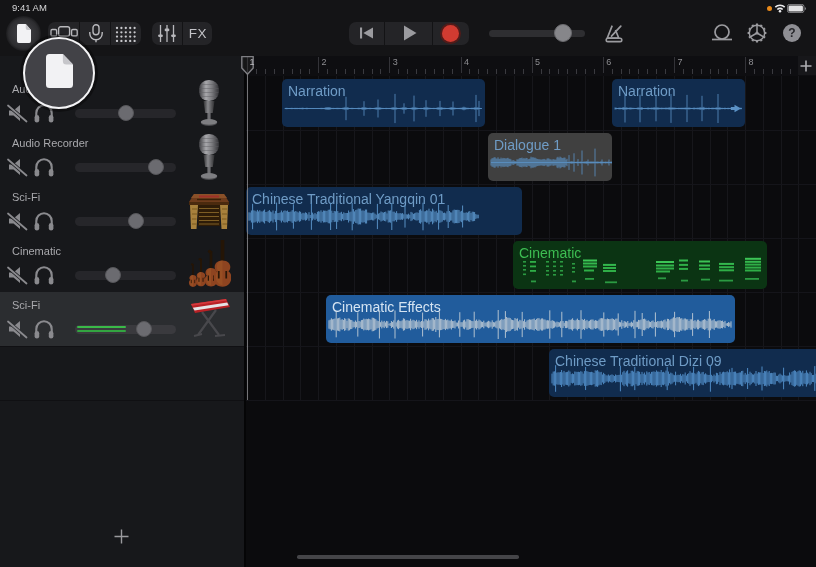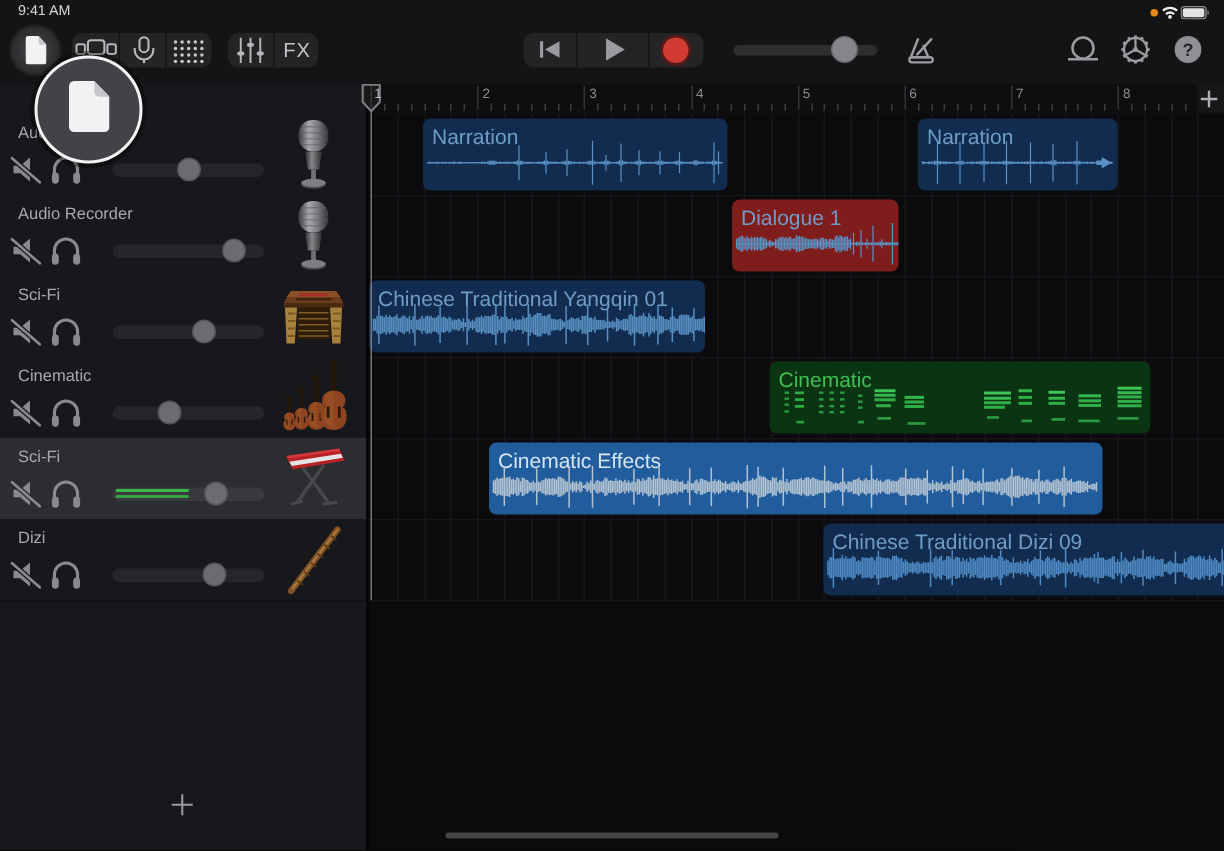--- a/index.html
+++ b/index.html
@@ -292,40 +292,20 @@
       <div style="position:absolute;left:136px;top:29px;width:16px;height:16px;border-radius:50%;background:#6b6b70;border:1px solid #56565a;box-sizing:border-box"></div>
       <div style="position:absolute;left:187px;top:2px;width:44px;height:50px"><svg width="44" height="50" viewBox="0 0 44 50">
           <path d="M15 18 L32 41 M29 16 L11 41" stroke="#48484c" stroke-width="2.2"></path>
           <path d="M7 42 L15 40 M28 42 L38 41" stroke="#48484c" stroke-width="1.9"></path>
           <polygon points="4,10 39,5 43,13 8,19" fill="#b82125"></polygon>
           <polygon points="5.8,13.8 40.2,8.5 41.6,11.2 7.6,16.6" fill="#e4e4e6"></polygon>
           <polygon points="4,10 39,5 39.8,6.6 4.9,11.7" fill="#d4383c"></polygon>
         </svg></div>
     </div>
     <div style="position:absolute;left:0;top:346px;width:245px;height:1px;background:#101013"></div>
-    <div style="position:absolute;left:0;top:346px;width:245px;height:54px;background:#17181b">
-      <div style="position:absolute;left:12px;top:7px;font-size:11px;color:#a9a9ad">Dizi</div>
-      <div style="position:absolute;left:5px;top:25px;width:24px;height:24px"><svg width="24" height="24" viewBox="0 0 24 24">
-          <path d="M4 9.5 h4.5 l6.5 -5.5 v16 l-6.5 -5.5 h-4.5 z" fill="#8a8a8e"></path>
-          <path d="M3 4.5 L21.5 20.5" stroke="#17181b" stroke-width="3.4"></path>
-          <path d="M3 4.5 L21.5 20.5" stroke="#8a8a8e" stroke-width="1.8" stroke-linecap="round"></path>
-        </svg></div>
-      <div style="position:absolute;left:33px;top:26px;width:22px;height:22px"><svg width="22" height="22" viewBox="0 0 22 22">
-          <path d="M3.3 16 v-5 a7.7 7.7 0 0 1 15.4 0 V16" fill="none" stroke="#8a8a8e" stroke-width="2.1"></path>
-          <rect x="1.6" y="13" width="4.6" height="7.5" rx="2.3" fill="#8a8a8e"></rect>
-          <rect x="15.8" y="13" width="4.6" height="7.5" rx="2.3" fill="#8a8a8e"></rect>
-        </svg></div>
-      <div style="position:absolute;left:75px;top:32.5px;width:101px;height:9px;border-radius:4.5px;background:#26262a"></div>
-      <div style="position:absolute;left:135px;top:29px;width:16px;height:16px;border-radius:50%;background:#6b6b70;border:1px solid #56565a;box-sizing:border-box"></div>
-      <div style="position:absolute;left:187px;top:2px;width:44px;height:50px"><svg width="44" height="50" viewBox="0 0 44 50">
-          <path d="M7 46 L38 5" stroke="#7c5126" stroke-width="4.2" stroke-linecap="round"></path>
-          <path d="M8.2 44.2 L38 5" stroke="#aa7438" stroke-width="1.5" stroke-linecap="round"></path>
-          <path d="M11.2 39.2 l3.6 2.7 M15.7 33.2 l3.6 2.7 M20.2 27.2 l3.6 2.7 M24.7 21.2 l3.6 2.7 M29.2 15.2 l3.6 2.7 M33.7 9.2 l3.6 2.7" stroke="#5e3a16" stroke-width="1.2"></path>
-        </svg></div>
-    </div>
     <div style="position:absolute;left:0;top:400px;width:245px;height:1px;background:#101013"></div>
   <svg width="15" height="15" viewBox="0 0 15 15" style="position:absolute;left:113.5px;top:528.5px">
       <path d="M7.5 0.5 V14.5 M0.5 7.5 H14.5" stroke="#9a9a9e" stroke-width="1.4"></path>
     </svg>
 
   <div style="position:absolute;left:244px;top:56px;width:2px;height:511px;background:#050506"></div>
 
   <div class="rg" style="left:282px;top:79px;width:203px;height:48px;background:#112c4e;">
       <div class="rl" style="color:#6f9cc6">Narration</div>
       <svg width="203" height="48" style="position:absolute;left:0;top:0">
@@ -334,28 +314,28 @@
       </svg>
     </div>
     <div class="rg" style="left:612px;top:79px;width:133px;height:48px;background:#112c4e;">
       <div class="rl" style="color:#6f9cc6">Narration</div>
       <svg width="133" height="48" style="position:absolute;left:0;top:0">
         <path d="M3.0 28.5V30.5M4.0 28.5V30.5M5.0 29.1V29.9M6.0 29.0V30.0M7.0 28.6V30.4M8.0 28.7V30.3M9.0 28.7V30.3M10.0 28.9V30.1M11.0 28.0V31.0M12.0 28.1V30.9M13.0 15.5V43.5M14.0 28.3V30.7M15.0 28.4V30.6M16.0 28.9V30.1M17.0 28.7V30.3M18.0 28.5V30.5M19.0 28.5V30.5M20.0 28.8V30.2M21.0 28.8V30.2M22.0 28.9V30.1M23.0 29.1V29.9M24.0 29.1V29.9M25.0 28.8V30.2M26.0 28.4V30.6M27.0 28.5V30.5M28.0 15.7V43.3M29.0 28.3V30.7M30.0 28.0V31.0M31.0 29.0V30.0M32.0 29.1V29.9M33.0 28.9V30.1M34.0 29.0V30.0M35.0 28.8V30.2M36.0 28.5V30.5M37.0 28.7V30.3M38.0 29.0V30.0M39.0 28.6V30.4M40.0 28.6V30.4M41.0 28.7V30.3M42.0 28.2V30.8M43.0 28.3V30.7M44.0 16.7V42.3M45.0 28.2V30.8M46.0 28.5V30.5M47.0 28.5V30.5M48.0 29.0V30.0M49.0 28.6V30.4M50.0 28.7V30.3M51.0 28.8V30.2M52.0 28.8V30.2M53.0 28.8V30.2M54.0 28.5V30.5M55.0 28.8V30.2M56.0 28.6V30.4M57.0 28.4V30.6M58.0 28.2V30.8M59.0 15.1V43.9M60.0 28.3V30.7M61.0 28.6V30.4M62.0 28.5V30.5M63.0 28.7V30.3M64.0 28.8V30.2M65.0 29.0V30.0M66.0 28.9V30.1M67.0 28.7V30.3M68.0 29.0V30.0M69.0 28.6V30.4M70.0 28.9V30.1M71.0 28.6V30.4M72.0 28.9V30.1M73.0 28.5V30.5M74.0 28.6V30.4M75.0 15.9V43.1M76.0 28.6V30.4M77.0 28.5V30.5M78.0 28.7V30.3M79.0 28.9V30.1M80.0 29.0V30.0M81.0 28.8V30.2M82.0 28.5V30.5M83.0 28.7V30.3M84.0 29.1V29.9M85.0 28.6V30.4M86.0 28.7V30.3M87.0 28.6V30.4M88.0 28.2V30.8M89.0 28.2V30.8M90.0 16.8V42.2M91.0 27.9V31.1M92.0 27.9V31.1M93.0 29.0V30.0M94.0 28.6V30.4M95.0 29.0V30.0M96.0 28.8V30.2M97.0 28.6V30.4M98.0 29.0V30.0M99.0 29.0V30.0M100.0 28.6V30.4M101.0 28.8V30.2M102.0 28.7V30.3M103.0 29.1V29.9M104.0 28.4V30.6M105.0 28.3V30.7M106.0 15.0V44.0M107.0 28.4V30.6M108.0 28.2V30.8M109.0 29.1V29.9M110.0 28.7V30.3M111.0 29.1V29.9M112.0 28.9V30.1M113.0 28.6V30.4M114.0 29.0V30.0M115.0 29.0V30.0M116.0 28.7V30.3M117.0 28.9V30.1M118.0 29.1V29.9M119.0 28.5V30.5M120.0 29.0V30.0M121.0 29.1V29.9M122.0 28.9V30.1M123.0 28.7V30.3M124.0 28.7V30.3M125.0 29.0V30.0M126.0 28.9V30.1M127.0 29.1V29.9M128.0 28.8V30.2M129.0 28.6V30.4" stroke="#5b92c6" stroke-width="0.8" fill="none"></path>
         <path d="M3 29.5 H130" stroke="#5b92c6" stroke-width="0.8" fill="none"></path>
         <path d="M129 29.5 l-6.5 -3.8 v2.3 h-3.5 v3 h3.5 v2.3 z" fill="#5b92c6"></path>
       </svg>
     </div>
-    <div class="rg" style="left:488px;top:133px;width:111px;height:48px;background:#7f1d1d;">
+    <div class="rg" style="left:488px;top:133px;width:124px;height:48px;background:#404040;">
       <div class="rl" style="color:#6f9cc6">Dialogue 1</div>
       <svg width="131" height="48" style="position:absolute;left:0;top:0">
         <path d="M3.0 26.4V32.6M4.0 25.3V33.7M5.0 25.2V33.8M6.0 24.4V34.6M7.0 24.2V34.8M8.0 25.4V33.6M9.0 25.7V33.3M10.0 24.3V34.7M11.0 25.7V33.3M12.0 26.0V33.0M13.0 24.6V34.4M14.0 25.7V33.3M15.0 24.9V34.1M16.0 25.4V33.6M17.0 25.0V34.0M18.0 25.9V33.1M19.0 25.0V34.0M20.0 24.8V34.2M21.0 25.8V33.2M22.0 25.8V33.2M23.0 26.5V32.5M24.0 28.1V30.9M25.0 27.0V32.0M26.0 27.5V31.5M27.0 28.0V31.0M28.0 28.3V30.7M29.0 26.3V32.7M30.0 26.6V32.4M31.0 25.7V33.3M32.0 25.0V34.0M33.0 25.1V33.9M34.0 24.6V34.4M35.0 25.7V33.3M36.0 25.0V34.0M37.0 25.8V33.2M38.0 24.9V34.1M39.0 25.0V34.0M40.0 26.4V32.6M41.0 26.0V33.0M42.0 25.6V33.4M43.0 23.7V35.3M44.0 24.6V34.4M45.0 24.1V34.9M46.0 24.8V34.2M47.0 24.6V34.4M48.0 25.3V33.7M49.0 25.9V33.1M50.0 26.0V33.0M51.0 26.5V32.5M52.0 26.2V32.8M53.0 26.8V32.2M54.0 26.3V32.7M55.0 26.4V32.6M56.0 25.9V33.1M57.0 26.3V32.7M58.0 27.1V31.9M59.0 25.6V33.4M60.0 25.3V33.7M61.0 25.6V33.4M62.0 26.4V32.6M63.0 26.3V32.7M64.0 27.4V31.6M65.0 26.1V32.9M66.0 26.4V32.6M67.0 26.6V32.4M68.0 26.6V32.4M69.0 24.5V34.5M70.0 23.8V35.2M71.0 25.2V33.8M72.0 23.6V35.4M73.0 24.3V34.7M74.0 25.0V34.0M75.0 25.1V33.9M76.0 24.5V34.5M77.0 24.7V34.3M78.0 26.7V32.3M79.0 25.8V33.2M80.0 28.9V30.1M81.0 22.1V36.9M82.0 28.7V30.3M83.0 28.2V30.8M84.0 28.2V30.8M85.0 28.5V30.5M86.0 20.3V38.7M87.0 28.7V30.3M88.0 28.9V30.1M89.0 28.5V30.5M90.0 26.1V32.9M91.0 28.8V30.2M92.0 28.6V30.4M93.0 28.5V30.5M94.0 17.5V41.5M95.0 28.9V30.1M96.0 28.3V30.7M97.0 28.7V30.3M98.0 28.2V30.8M99.0 28.2V30.8M100.0 26.5V32.5M101.0 28.6V30.4M102.0 28.5V30.5M103.0 28.4V30.6M104.0 28.5V30.5M105.0 28.5V30.5M106.0 28.5V30.5M107.0 15.6V43.4M108.0 28.5V30.5M109.0 28.6V30.4M110.0 28.4V30.6M111.0 28.8V30.2M112.0 28.7V30.3M113.0 28.2V30.8M114.0 26.5V32.5M115.0 28.5V30.5M116.0 28.9V30.1M117.0 28.6V30.4M118.0 28.5V30.5M119.0 28.9V30.1M120.0 28.5V30.5M121.0 26.5V32.5M122.0 28.9V30.1M123.0 28.4V30.6M124.0 28.6V30.4M125.0 28.4V30.6M126.0 16.7V42.3M127.0 28.4V30.6" stroke="#5b92c6" stroke-width="0.8" fill="none"></path>
         <path d="M3 29.5 H128" stroke="#5b92c6" stroke-width="0.8" fill="none"></path>
       </svg>
     </div>
-    <div class="rg" style="left:246px;top:187px;width:224px;height:48px;background:#112c4e;">
+    <div class="rg" style="left:246px;top:187px;width:276px;height:48px;background:#112c4e;">
       <div class="rl" style="color:#6f9cc6">Chinese Traditional Yangqin 01</div>
       <svg width="236" height="48" style="position:absolute;left:0;top:0">
         <path d="M3.0 25.3V33.7M4.2 25.5V33.5M5.4 23.5V35.5M6.6 16.8V42.2M7.8 23.3V35.7M9.0 23.7V35.3M10.2 24.5V34.5M11.4 22.9V36.1M12.6 24.4V34.6M13.8 23.2V35.8M15.0 24.4V34.6M16.2 24.5V34.5M17.4 23.6V35.4M18.6 22.5V36.5M19.8 25.0V34.0M21.0 24.9V34.1M22.2 23.9V35.1M23.4 23.1V35.9M24.6 24.5V34.5M25.8 25.2V33.8M27.0 23.5V35.5M28.2 26.5V32.5M29.4 23.9V35.1M30.6 15.6V43.4M31.8 26.1V32.9M33.0 26.0V33.0M34.2 25.3V33.7M35.4 23.5V35.5M36.6 25.3V33.7M37.8 23.8V35.2M39.0 23.4V35.6M40.2 24.1V34.9M41.4 23.5V35.5M42.6 24.9V34.1M43.8 24.9V34.1M45.0 24.5V34.5M46.2 23.1V35.9M47.4 17.3V41.7M48.6 24.6V34.4M49.8 24.0V35.0M51.0 24.7V34.3M52.2 25.5V33.5M53.4 24.2V34.8M54.6 24.8V34.2M55.8 26.6V32.4M57.0 25.8V33.2M58.2 26.3V32.7M59.4 25.3V33.7M60.6 25.9V33.1M61.8 27.4V31.6M63.0 25.2V33.8M64.2 28.0V31.0M65.4 16.2V42.8M66.6 25.6V33.4M67.8 27.3V31.7M69.0 26.0V33.0M70.2 27.2V31.8M71.4 24.8V34.2M72.6 24.2V34.8M73.8 24.6V34.4M75.0 23.3V35.7M76.2 24.9V34.1M77.4 23.5V35.5M78.6 23.7V35.3M79.8 23.7V35.3M81.0 24.0V35.0M82.2 22.8V36.2M83.4 22.6V36.4M84.6 16.0V43.0M85.8 23.7V35.3M87.0 25.9V33.1M88.2 24.0V35.0M89.4 24.3V34.7M90.6 17.0V42.0M91.8 24.1V34.9M93.0 25.9V33.1M94.2 25.6V33.4M95.4 24.8V34.2M96.6 26.8V32.2M97.8 25.3V33.7M99.0 26.1V32.9M100.2 26.0V33.0M101.4 26.0V33.0M102.6 23.5V35.5M103.8 25.2V33.8M105.0 24.6V34.4M106.2 15.7V43.3M107.4 22.1V36.9M108.6 24.4V34.6M109.8 23.0V36.0M111.0 22.6V36.4M112.2 21.5V37.5M113.4 21.7V37.3M114.6 21.6V37.4M115.8 23.6V35.4M117.0 23.4V35.6M118.2 23.8V35.2M119.4 22.5V36.5M120.6 22.5V36.5M121.8 25.5V33.5M123.0 25.7V33.3M124.2 25.9V33.1M125.4 26.2V32.8M126.6 25.6V33.4M127.8 25.5V33.5M129.0 26.7V32.3M130.2 27.7V31.3M131.4 16.9V42.1M132.6 26.6V32.4M133.8 25.9V33.1M135.0 24.5V34.5M136.2 25.2V33.8M137.4 25.6V33.4M138.6 25.0V34.0M139.8 24.6V34.4M141.0 26.4V32.6M142.2 23.5V35.5M143.4 23.7V35.3M144.6 23.3V35.7M145.8 16.0V43.0M147.0 24.7V34.3M148.2 24.7V34.3M149.4 25.8V33.2M150.6 24.2V34.8M151.8 26.2V32.8M153.0 26.4V32.6M154.2 26.1V32.9M155.4 26.5V32.5M156.6 26.1V32.9M157.8 27.3V31.7M159.0 18.4V40.6M160.2 27.3V31.7M161.4 27.5V31.5M162.6 26.7V32.3M163.8 27.8V31.2M165.0 24.9V34.1M166.2 25.6V33.4M167.4 26.9V32.1M168.6 26.3V32.7M169.8 25.7V33.3M171.0 25.4V33.6M172.2 25.8V33.2M173.4 23.1V35.9M174.6 22.3V36.7M175.8 23.7V35.3M177.0 15.7V43.3M178.2 24.4V34.6M179.4 24.2V34.8M180.6 23.3V35.7M181.8 23.5V35.5M183.0 21.7V37.3M184.2 23.9V35.1M185.4 24.5V34.5M186.6 21.7V37.3M187.8 23.3V35.7M189.0 24.8V34.2M190.2 23.8V35.2M191.4 25.7V33.3M192.6 16.4V42.6M193.8 23.2V35.8M195.0 23.7V35.3M196.2 24.4V34.6M197.4 25.9V33.1M198.6 25.6V33.4M199.8 26.3V32.7M201.0 24.3V34.7M202.2 18.0V41.0M203.4 24.0V35.0M204.6 25.3V33.7M205.8 25.5V33.5M207.0 23.4V35.6M208.2 22.6V36.4M209.4 22.9V36.1M210.6 22.9V36.1M211.8 22.8V36.2M213.0 23.0V36.0M214.2 24.6V34.4M215.4 23.8V35.2M216.6 18.5V40.5M217.8 25.6V33.4M219.0 25.9V33.1M220.2 25.3V33.7M221.4 25.7V33.3M222.6 24.6V34.4M223.8 24.1V34.9M225.0 26.0V33.0M226.2 24.7V34.3M227.4 24.8V34.2M228.6 25.1V33.9M229.8 27.1V31.9M231.0 27.7V31.3M232.2 27.7V31.3" stroke="#5890c4" stroke-width="1.0" fill="none"></path>
       </svg>
     </div>
     <div class="rg" style="left:513px;top:241px;width:254px;height:48px;background:#0b3413;">
       <div class="rl" style="color:#3dbd52">Cinematic</div>
       <svg width="254" height="48" style="position:absolute;left:0;top:0">
         <rect x="10" y="20" width="3" height="1.6" fill="#2b9a42"></rect>
         <rect x="10" y="24" width="3" height="1.6" fill="#2b9a42"></rect>

